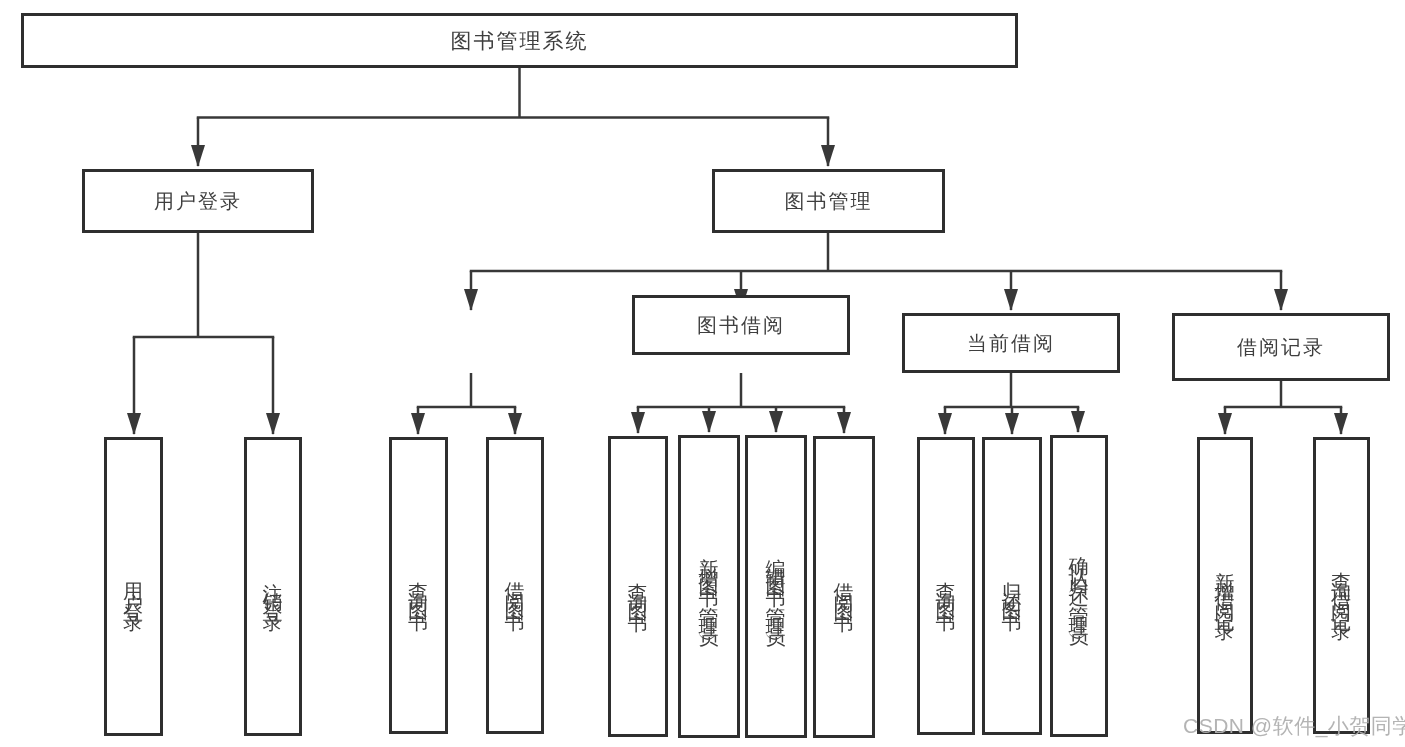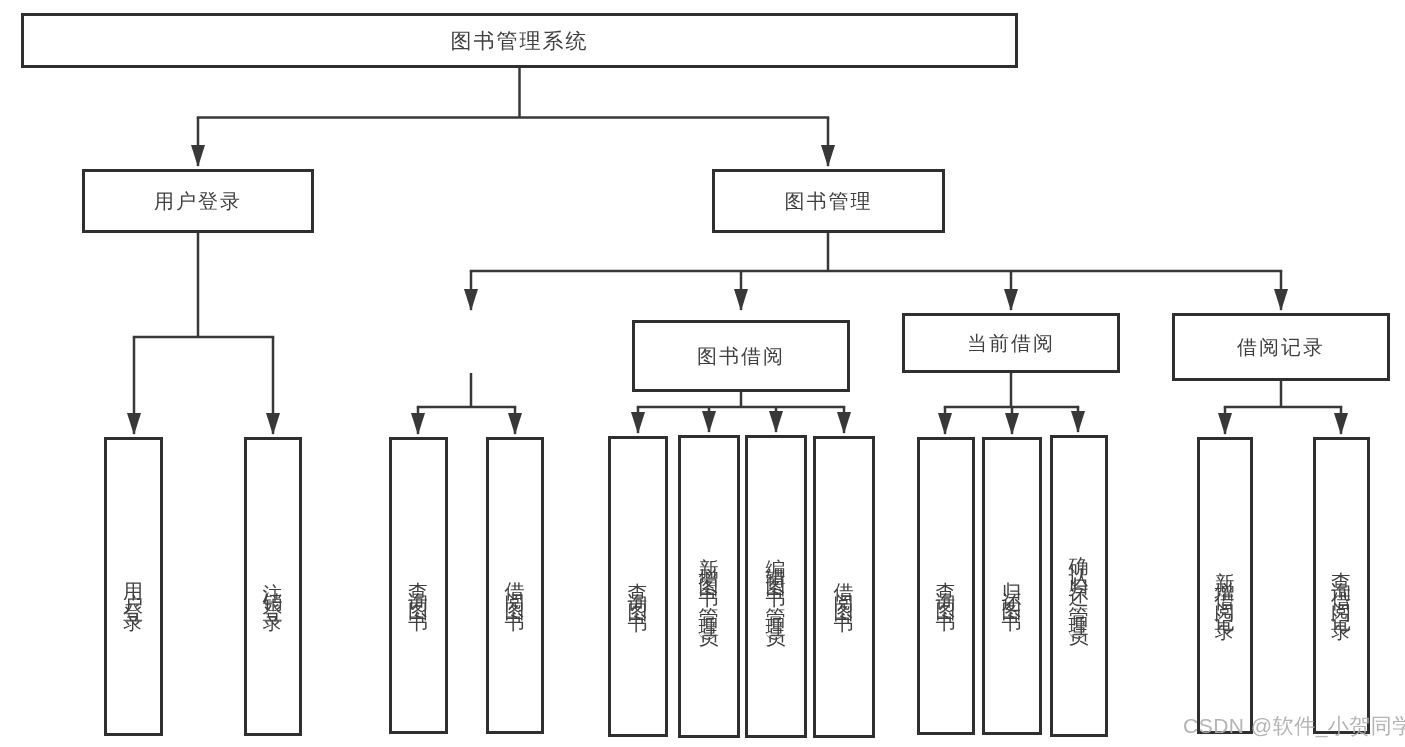--- a/index.html
+++ b/index.html
@@ -37,21 +37,21 @@
     writing-mode: vertical-rl;
     text-orientation: mixed;
     letter-spacing: 10px;
     white-space: normal;
   }
   
   #n-root            { left: 21px;   top: 13px;  width: 997px; height: 55px; }
   #n-user-login      { left: 82px;   top: 169px; width: 232px; height: 64px; }
   #n-book-mgmt       { left: 712px;  top: 169px; width: 233px; height: 64px; text-align: right; }
   #n-new-book-rec    { left: 362px;  top: 313px; width: 218px; height: 60px; }
-  #n-book-borrow     { left: 632px;  top: 320px; width: 218px; height: 72px; }
+  #n-book-borrow     { left: 632px;  top: 295px; width: 218px; height: 60px; }
   #n-current-borrow  { left: 902px;  top: 313px; width: 218px; height: 60px; }
   #n-borrow-records  { left: 1172px; top: 313px; width: 218px; height: 68px; }
   #n-login-user      { left: 104px;  top: 437px; width: 59px;  height: 299px; }
   #n-login-logout    { left: 244px;  top: 437px; width: 58px;  height: 299px; }
   #n-rec-query       { left: 389px;  top: 437px; width: 59px;  height: 297px; }
   #n-rec-borrow      { left: 486px;  top: 437px; width: 58px;  height: 297px; }
   #n-bb-query        { left: 608px;  top: 436px; width: 60px;  height: 301px; }
   #n-bb-add          { left: 678px;  top: 435px; width: 62px;  height: 303px; }
   #n-bb-edit         { left: 745px;  top: 435px; width: 62px;  height: 303px; }
   #n-bb-borrow       { left: 813px;  top: 436px; width: 62px;  height: 302px; }

